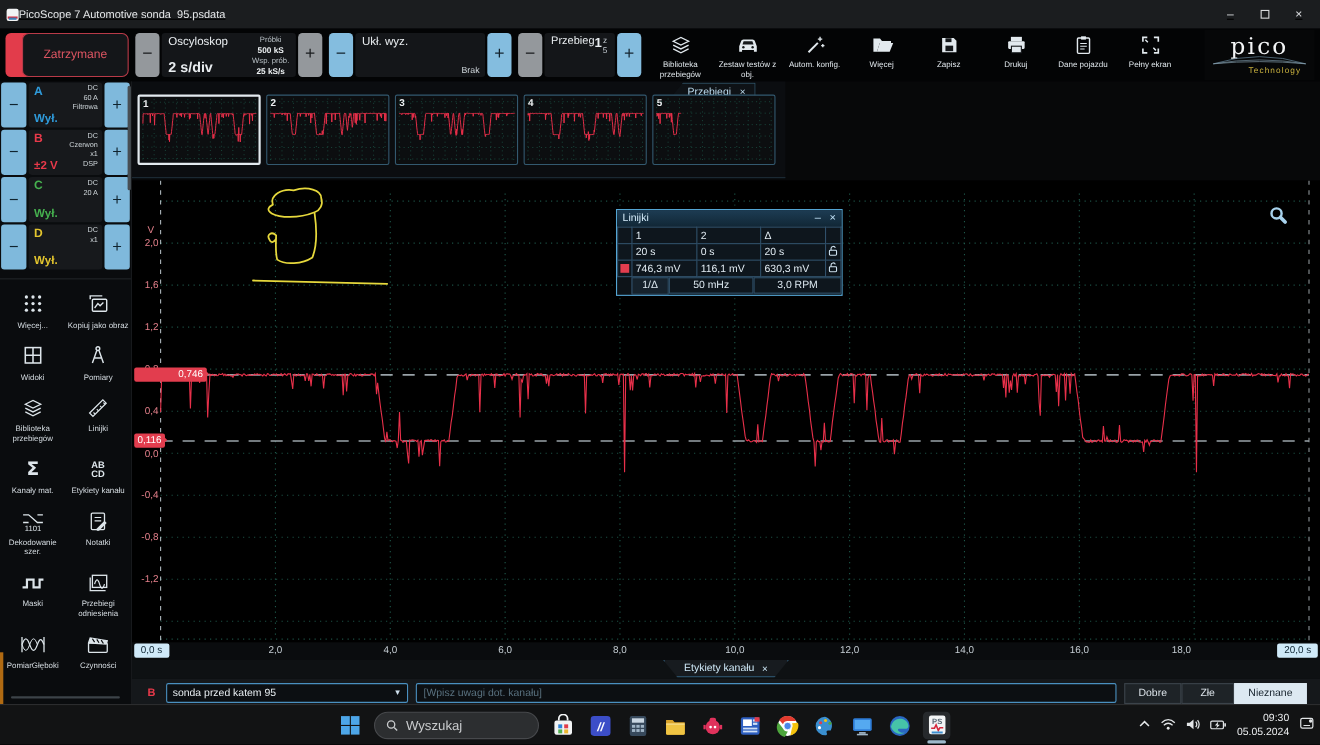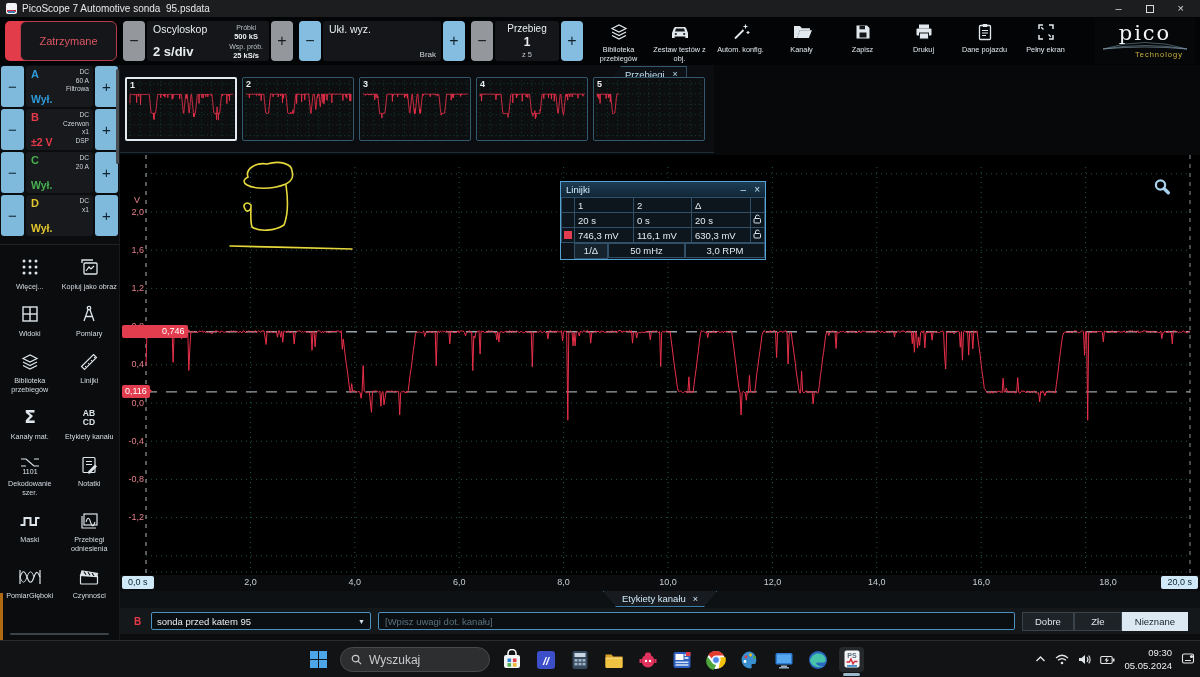--- a/index.html
+++ b/index.html
@@ -1,20 +1,20 @@
 <!DOCTYPE html>
 <html><head>
 <meta charset="utf-8">
 <style>
   html,body{margin:0;padding:0;background:#000;}
   *{box-sizing:border-box;}
   .app{width:1200px;height:677px;position:relative;overflow:hidden;background:#050608;
        font-family:"Liberation Sans",sans-serif;display:flex;flex-direction:column;}
   
-  .titlebar{height:17px;background:#1b1d1f;display:flex;align-items:center;padding:0 6px;gap:5px;flex:0 0 auto;}
+  .titlebar{height:26px;background:#1b1d1f;display:flex;align-items:center;padding:0 6px;flex:0 0 auto;text-decoration:underline;}
   .ps-mini{width:11px;height:11px;background:#f2f4f5;border-radius:2px;position:relative;flex:0 0 auto;}
   .ps-mini:before{content:"";position:absolute;left:1px;top:2px;width:9px;height:5px;border-bottom:2px solid #d5293d;}
   .ps-mini:after{content:"";position:absolute;left:2px;bottom:1px;width:7px;height:2px;background:#3d7fb5;}
   .tb-title{color:#e6e8ea;font-size:10px;flex:1;white-space:pre;}
   .win-controls{display:flex;align-items:center;gap:24px;margin-right:10px;}
   .wc{color:#d8dadc;font-size:11px;line-height:11px;}
   .wc-max{width:8px;height:8px;border:1px solid #d8dadc;}
   
   .toolbar{height:48px;background:#030405;display:flex;align-items:center;padding:3px 5px;gap:6px;flex:0 0 auto;}
   .stop-wrap{position:relative;width:112px;height:40px;flex:0 0 auto;}
@@ -29,21 +29,21 @@
   .cbodyt{background:#141619;margin:0 2px;border-radius:3px;padding:2px 6px;color:#e9edf0;}
   .tbase{display:flex;gap:8px;width:122px;}
   .tbase .lcol{display:flex;flex-direction:column;justify-content:space-between;}
   .tbase .name{font-size:10.5px;}
   .tbase .val{font-size:13px;font-weight:bold;}
   .tbase .rcol{margin-left:auto;text-align:center;font-size:7px;color:#b9c1c6;line-height:1.3;}
   .tbase .rcol b{color:#eef2f4;font-size:7.5px;}
   .trig{width:118px;position:relative;}
   .trig .name{font-size:10.5px;}
   .trig .val{position:absolute;right:5px;bottom:2px;font-size:8px;color:#cdd4d9;}
-  .wnav{width:64px;text-align:center;display:flex;flex-direction:column;justify-content:center;line-height:1.2;}
+  .wnav{width:64px;text-align:center;display:flex;flex-direction:row;justify-content:center;line-height:1.2;}
   .wnav .name{font-size:10px;}
   .wnav .cur{font-size:12px;font-weight:bold;}
   .wnav .tot{font-size:7.5px;color:#c3cad0;}
   .tbtn{width:59px;height:44px;display:flex;flex-direction:column;align-items:center;justify-content:flex-start;
         gap:2px;color:#e2e9ee;font-size:7.3px;text-align:center;line-height:1.15;padding-top:3px;}
   .tbtn svg{flex:0 0 auto;}
   .logo{margin-left:auto;width:100px;height:46px;background:#060708;display:flex;flex-direction:column;
         align-items:center;justify-content:center;position:relative;}
   .logo .brand{font-family:"DejaVu Serif",serif;color:#f3f5f6;font-size:21px;letter-spacing:2px;line-height:18px;}
   .logo .sub{color:#cdb540;font-size:7.5px;letter-spacing:1px;margin-left:28px;}
@@ -216,21 +216,21 @@
               <line x1="4" y1="16.5" x2="12.5" y2="8"></line>
               <path d="M14.5 2.5v4M12.5 4.5h4M17 9v3M15.5 10.5h3" stroke-width="1.2"></path>
             </svg></span>
           <div>Autom. konfig.</div>
         </div>
         <div class="tbtn">
           <span><svg width="22" height="20" viewBox="0 0 22 20">
               <path d="M3 4h6l1.8 2.2H19v2H8.8L6.2 16H3z" fill="#e2e9ee"></path>
               <path d="M8.8 8.2H21L17.8 16H6.2z" fill="#e2e9ee"></path>
             </svg></span>
-          <div>Kanały</div>
+          <div>Więcej</div>
         </div>
         <div class="tbtn">
           <span><svg width="20" height="20" viewBox="0 0 20 20">
               <path d="M3.5 3.5H14l2.5 2.5v10.5h-13z" fill="#e2e9ee"></path>
               <rect x="6.5" y="10.5" width="7" height="5" fill="#15181b"></rect>
               <rect x="6.5" y="3.8" width="5.5" height="3.5" fill="#15181b"></rect>
             </svg></span>
           <div>Zapisz</div>
         </div>
         <div class="tbtn">
@@ -666,21 +666,21 @@
       <div class="xaxis">
         <div id="xticks">
             <div class="xtick" style="left: 130.4px;">2,0</div>
             <div class="xtick" style="left: 234.8px;">4,0</div>
             <div class="xtick" style="left: 339.2px;">6,0</div>
             <div class="xtick" style="left: 443.6px;">8,0</div>
             <div class="xtick" style="left: 548px;">10,0</div>
             <div class="xtick" style="left: 652.4px;">12,0</div>
             <div class="xtick" style="left: 756.8px;">14,0</div>
             <div class="xtick" style="left: 861.2px;">16,0</div>
-            <div class="xtick" style="left: 988px;">18,0</div>
+            <div class="xtick" style="left: 954px;">18,0</div>
           </div>
         <div class="xbadge" style="left:2px;">0,0 s</div>
         <div class="xbadge" style="right:2px;">20,0 s</div>
       </div>
 
       <div class="tabrow">
         <div class="etab">
           <span>Etykiety kanału</span>
           <span class="x">×</span>
         </div>

